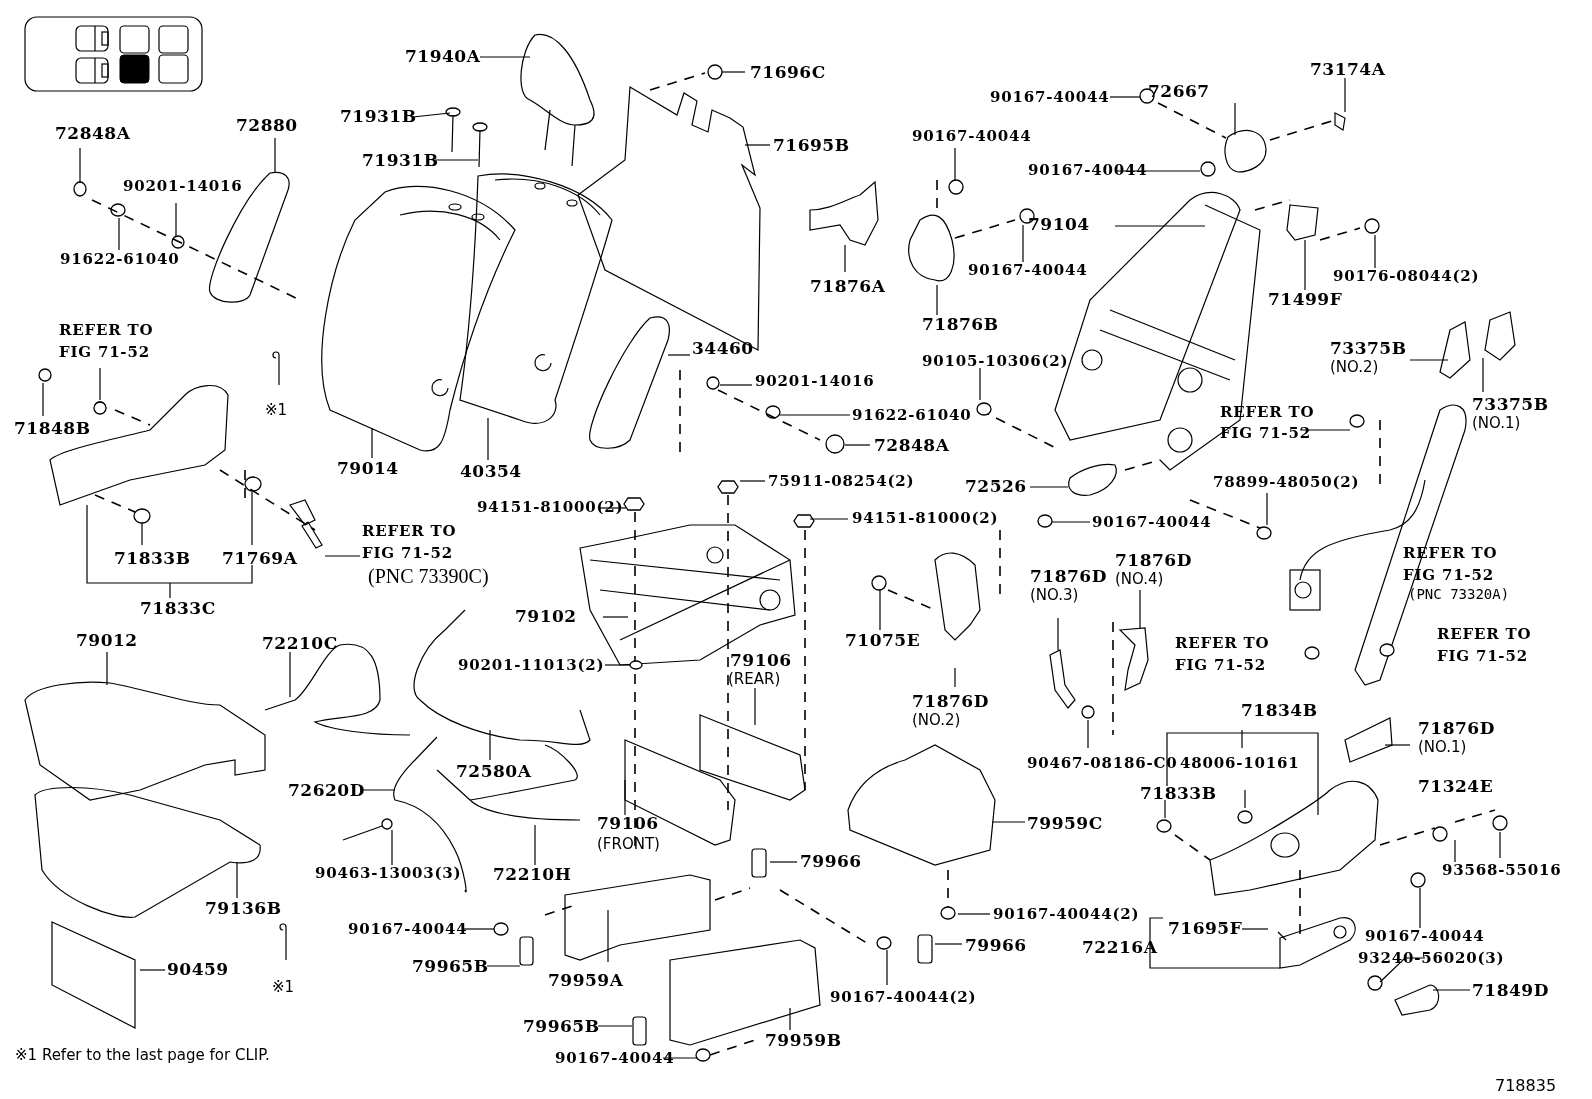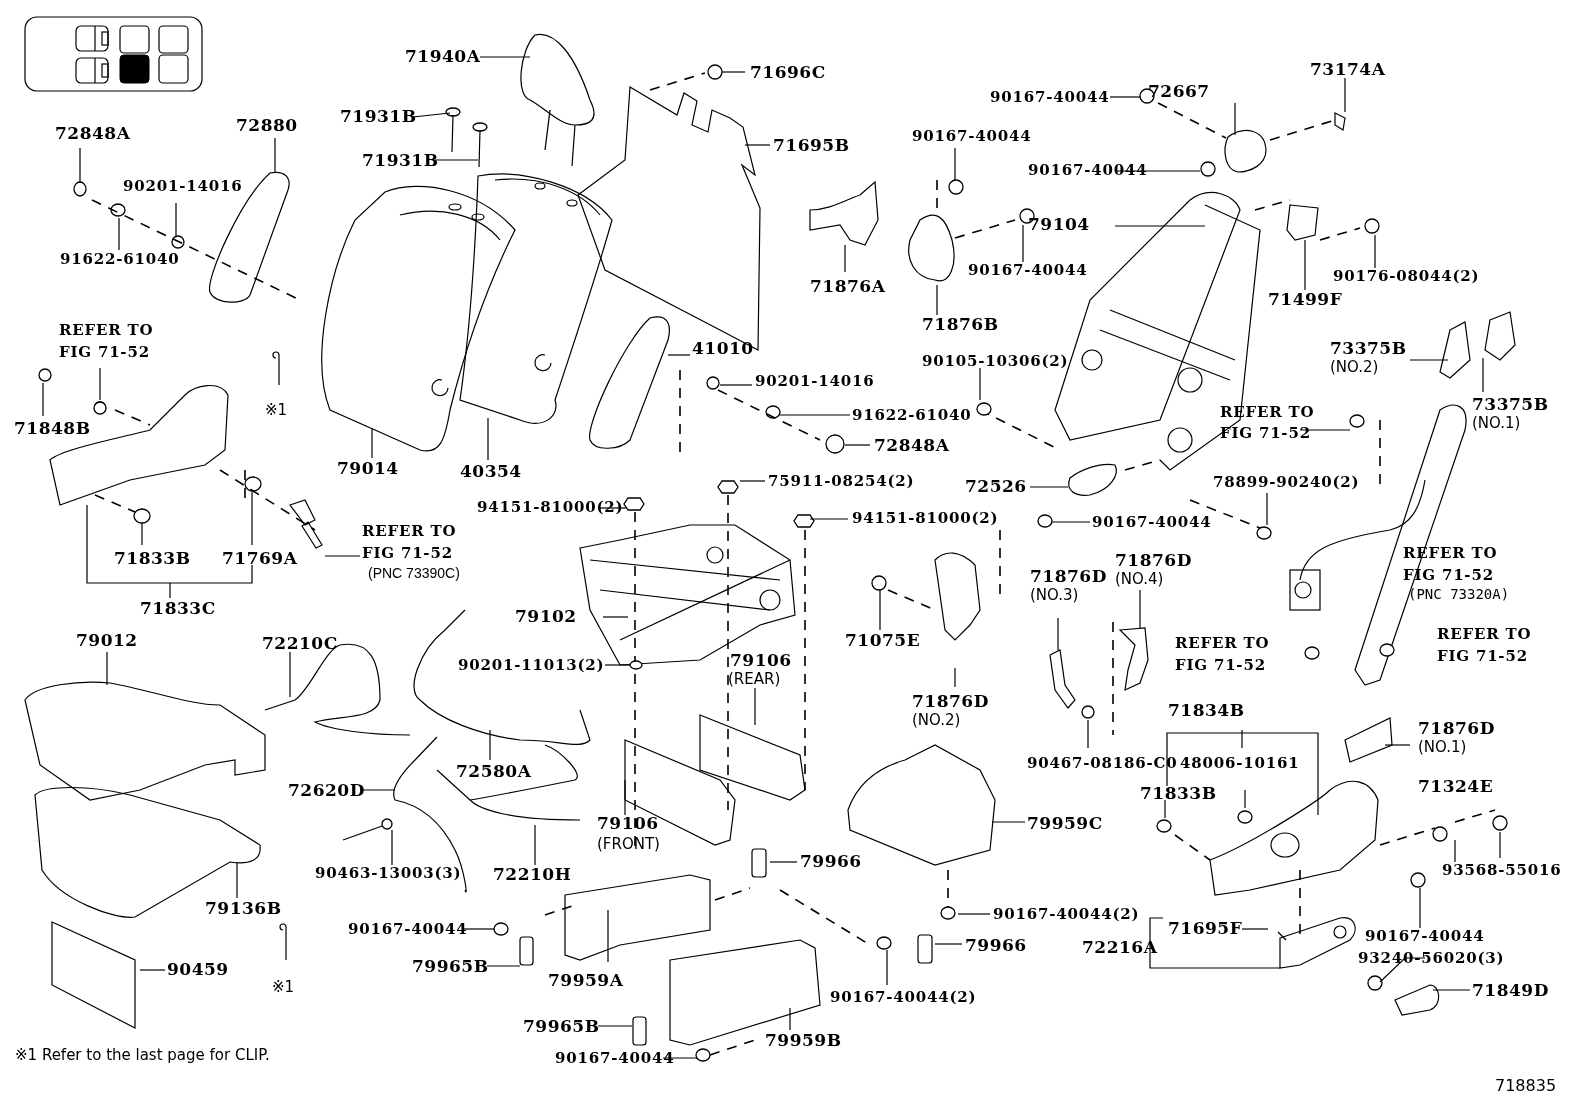--- a/index.html
+++ b/index.html
@@ -337,21 +337,21 @@
 <div class="lbl" style="left:1148px;top:83px">72667</div>
 <div class="lbl" style="left:1310px;top:61px">73174A</div>
 <div class="lbl sm" style="left:912px;top:129px">90167-40044</div>
 <div class="lbl sm" style="left:1028px;top:163px">90167-40044</div>
 <div class="lbl" style="left:1028px;top:216px">79104</div>
 <div class="lbl sm" style="left:968px;top:263px">90167-40044</div>
 <div class="lbl" style="left:922px;top:316px">71876B</div>
 <div class="lbl" style="left:1268px;top:291px">71499F</div>
 <div class="lbl sm" style="left:1333px;top:269px">90176-08044(2)</div>
 
-<div class="lbl" style="left:692px;top:340px">41010</div>
+<div class="lbl" style="left:692px;top:340px">34460</div>
 <div class="lbl sm" style="left:755px;top:374px">90201-14016</div>
 <div class="lbl sm" style="left:852px;top:408px">91622-61040</div>
 <div class="lbl" style="left:874px;top:437px">72848A</div>
 <div class="lbl sm" style="left:922px;top:354px">90105-10306(2)</div>
 <div class="lbl" style="left:1330px;top:340px">73375B</div>
 <div class="sub" style="left:1330px;top:360px">(NO.2)</div>
 <div class="lbl" style="left:1472px;top:396px">73375B</div>
 <div class="sub" style="left:1472px;top:416px">(NO.1)</div>
 
 <div class="lbl sm" style="left:59px;top:323px">REFER TO</div>
@@ -363,25 +363,25 @@
 <div class="lbl" style="left:460px;top:463px">40354</div>
 <div class="lbl" style="left:965px;top:478px">72526</div>
 
 <div class="lbl sm" style="left:1220px;top:405px">REFER TO</div>
 <div class="lbl sm" style="left:1220px;top:426px">FIG 71-52</div>
 
 <div class="lbl sm" style="left:477px;top:500px">94151-81000(2)</div>
 <div class="lbl sm" style="left:768px;top:474px">75911-08254(2)</div>
 <div class="lbl sm" style="left:852px;top:511px">94151-81000(2)</div>
 <div class="lbl sm" style="left:1092px;top:515px">90167-40044</div>
-<div class="lbl sm" style="left:1213px;top:475px">78899-90240(2)</div>
+<div class="lbl sm" style="left:1213px;top:475px">78899-48050(2)</div>
 
 <div class="lbl sm" style="left:362px;top:524px">REFER TO</div>
 <div class="lbl sm" style="left:362px;top:546px">FIG 71-52</div>
-<div class="sub" style="left:368px;top:566px;font-family:Liberation Sans, sans-serif;font-size:14px">(PNC 73390C)</div>
+<div class="sub" style="left:368px;top:566px;font-family:Liberation Serif, serif;font-size:20px">(PNC 73390C)</div>
 
 <div class="lbl" style="left:114px;top:550px">71833B</div>
 <div class="lbl" style="left:222px;top:550px">71769A</div>
 <div class="lbl" style="left:140px;top:600px">71833C</div>
 
 <div class="lbl" style="left:515px;top:608px">79102</div>
 <div class="lbl" style="left:845px;top:632px">71075E</div>
 <div class="lbl" style="left:1030px;top:568px">71876D</div>
 <div class="sub" style="left:1030px;top:588px">(NO.3)</div>
 <div class="lbl" style="left:1115px;top:552px">71876D</div>
@@ -397,21 +397,21 @@
 <div class="lbl" style="left:730px;top:652px">79106</div>
 <div class="sub" style="left:728px;top:672px">(REAR)</div>
 
 <div class="lbl sm" style="left:1175px;top:636px">REFER TO</div>
 <div class="lbl sm" style="left:1175px;top:658px">FIG 71-52</div>
 <div class="lbl sm" style="left:1437px;top:627px">REFER TO</div>
 <div class="lbl sm" style="left:1437px;top:649px">FIG 71-52</div>
 
 <div class="lbl" style="left:912px;top:693px">71876D</div>
 <div class="sub" style="left:912px;top:713px">(NO.2)</div>
-<div class="lbl" style="left:1168px;top:702px">71834B</div>
+<div class="lbl" style="left:1241px;top:702px">71834B</div>
 <div class="lbl" style="left:1418px;top:720px">71876D</div>
 <div class="sub" style="left:1418px;top:740px">(NO.1)</div>
 
 <div class="lbl" style="left:456px;top:763px">72580A</div>
 <div class="lbl" style="left:288px;top:782px">72620D</div>
 <div class="lbl sm" style="left:1027px;top:756px">90467-08186-C0</div>
 <div class="lbl sm" style="left:1180px;top:756px">48006-10161</div>
 <div class="lbl" style="left:1140px;top:785px">71833B</div>
 <div class="lbl" style="left:1418px;top:778px">71324E</div>
 

